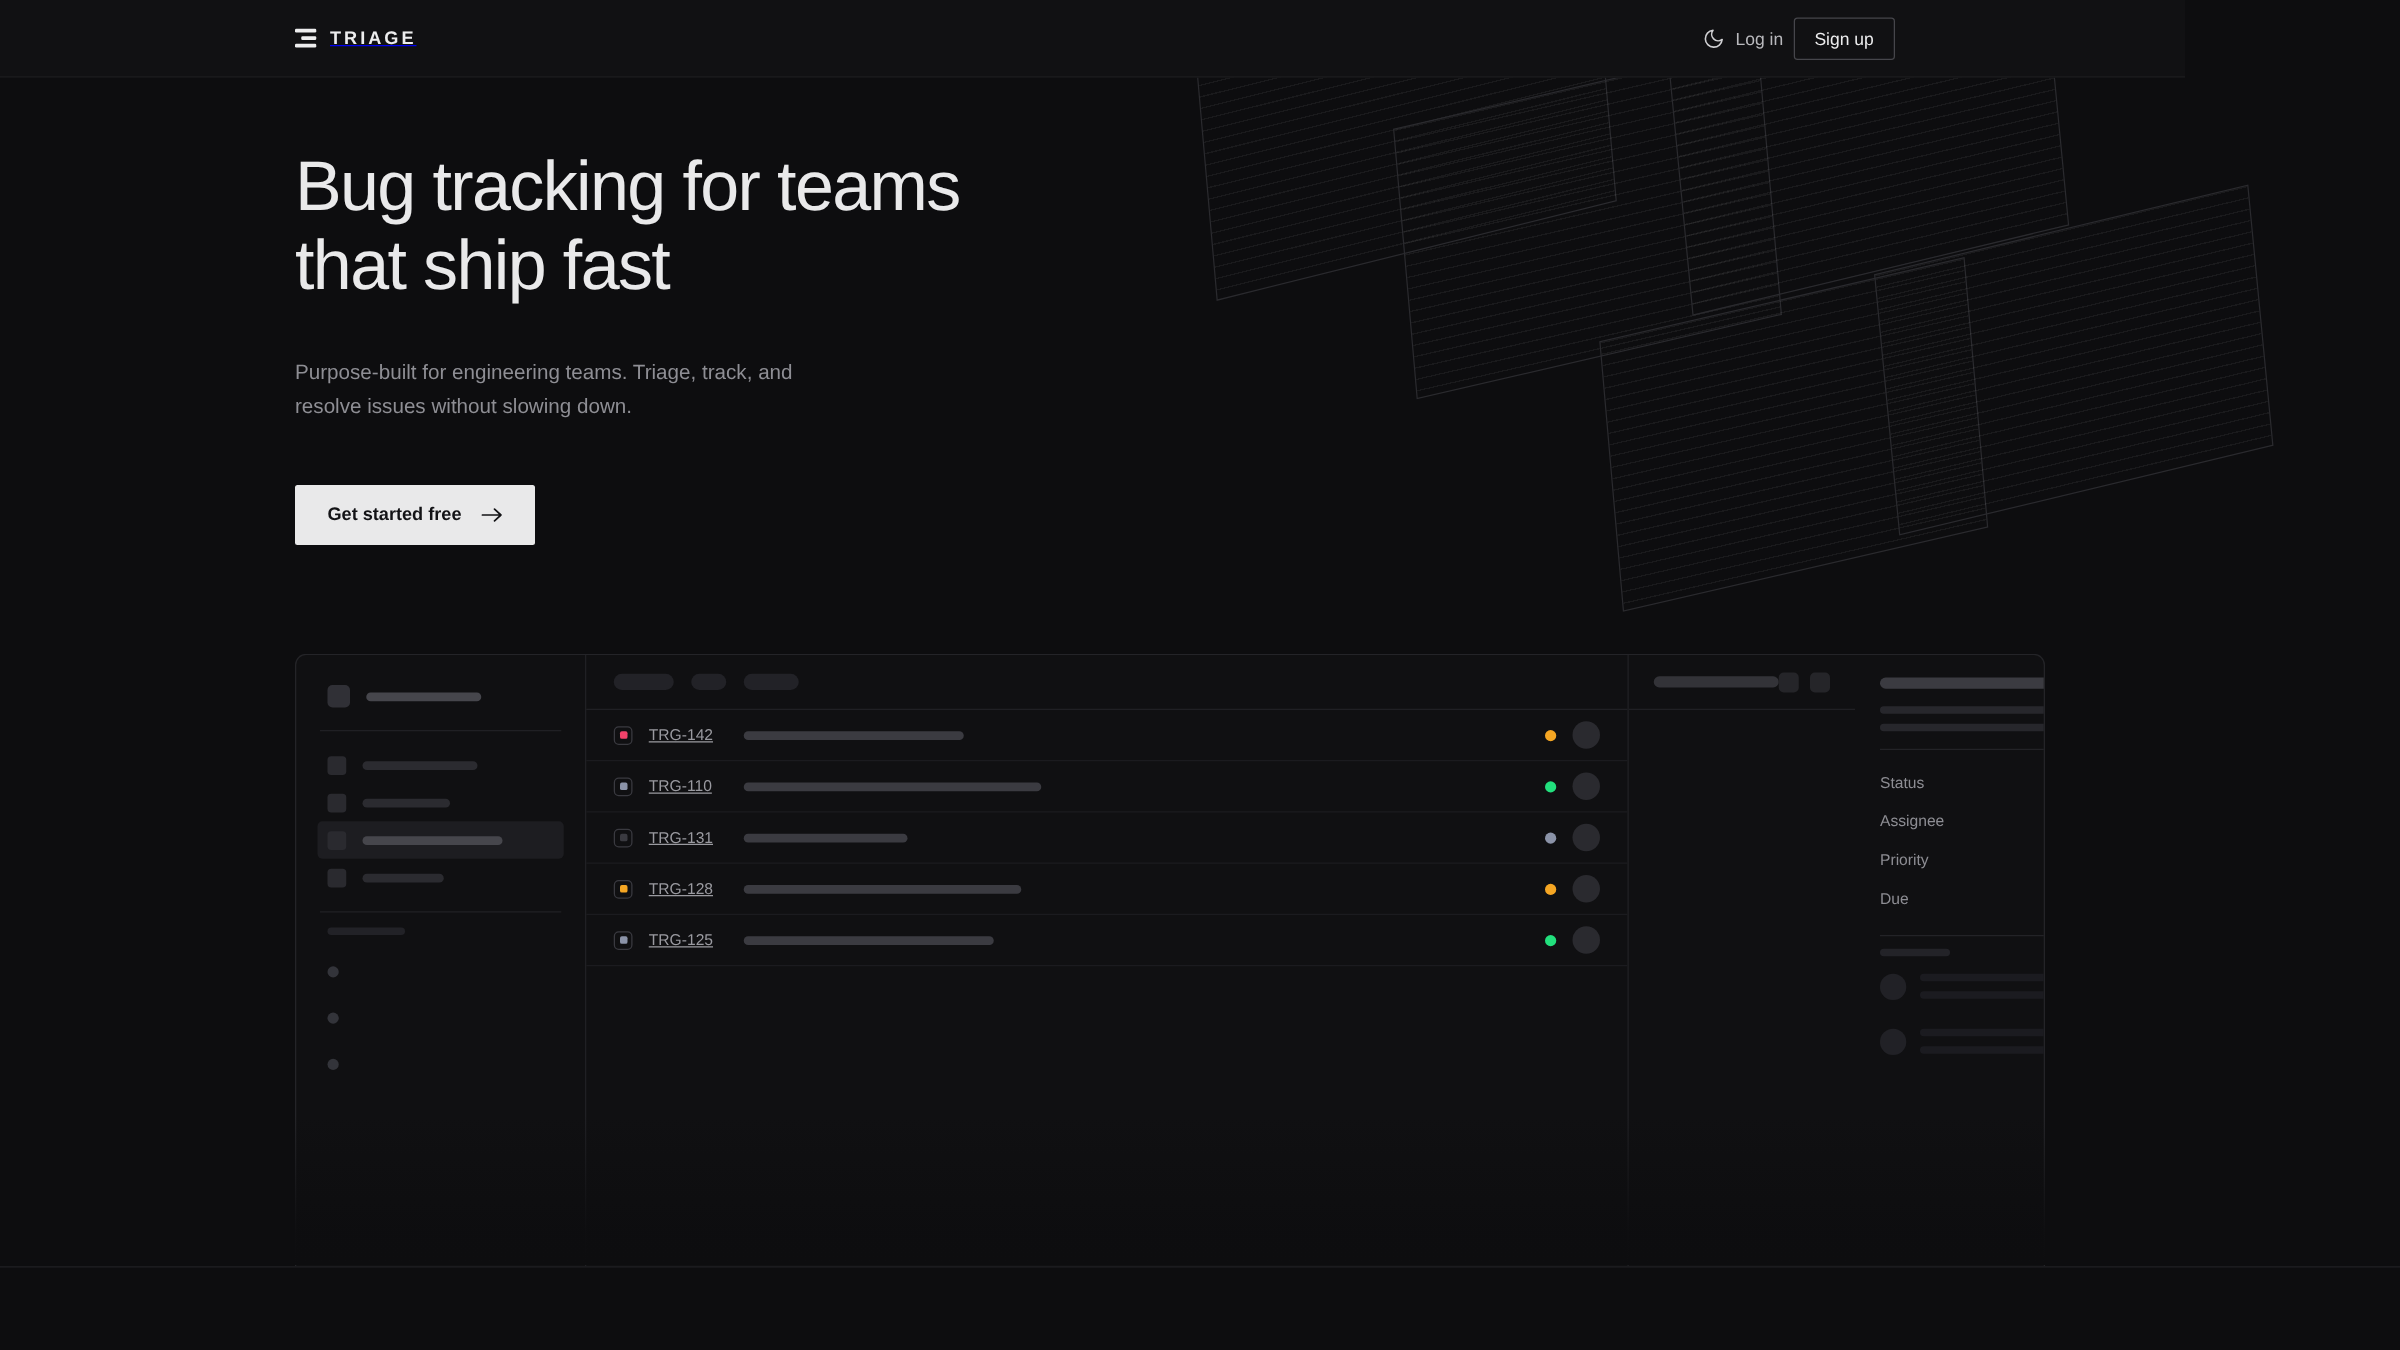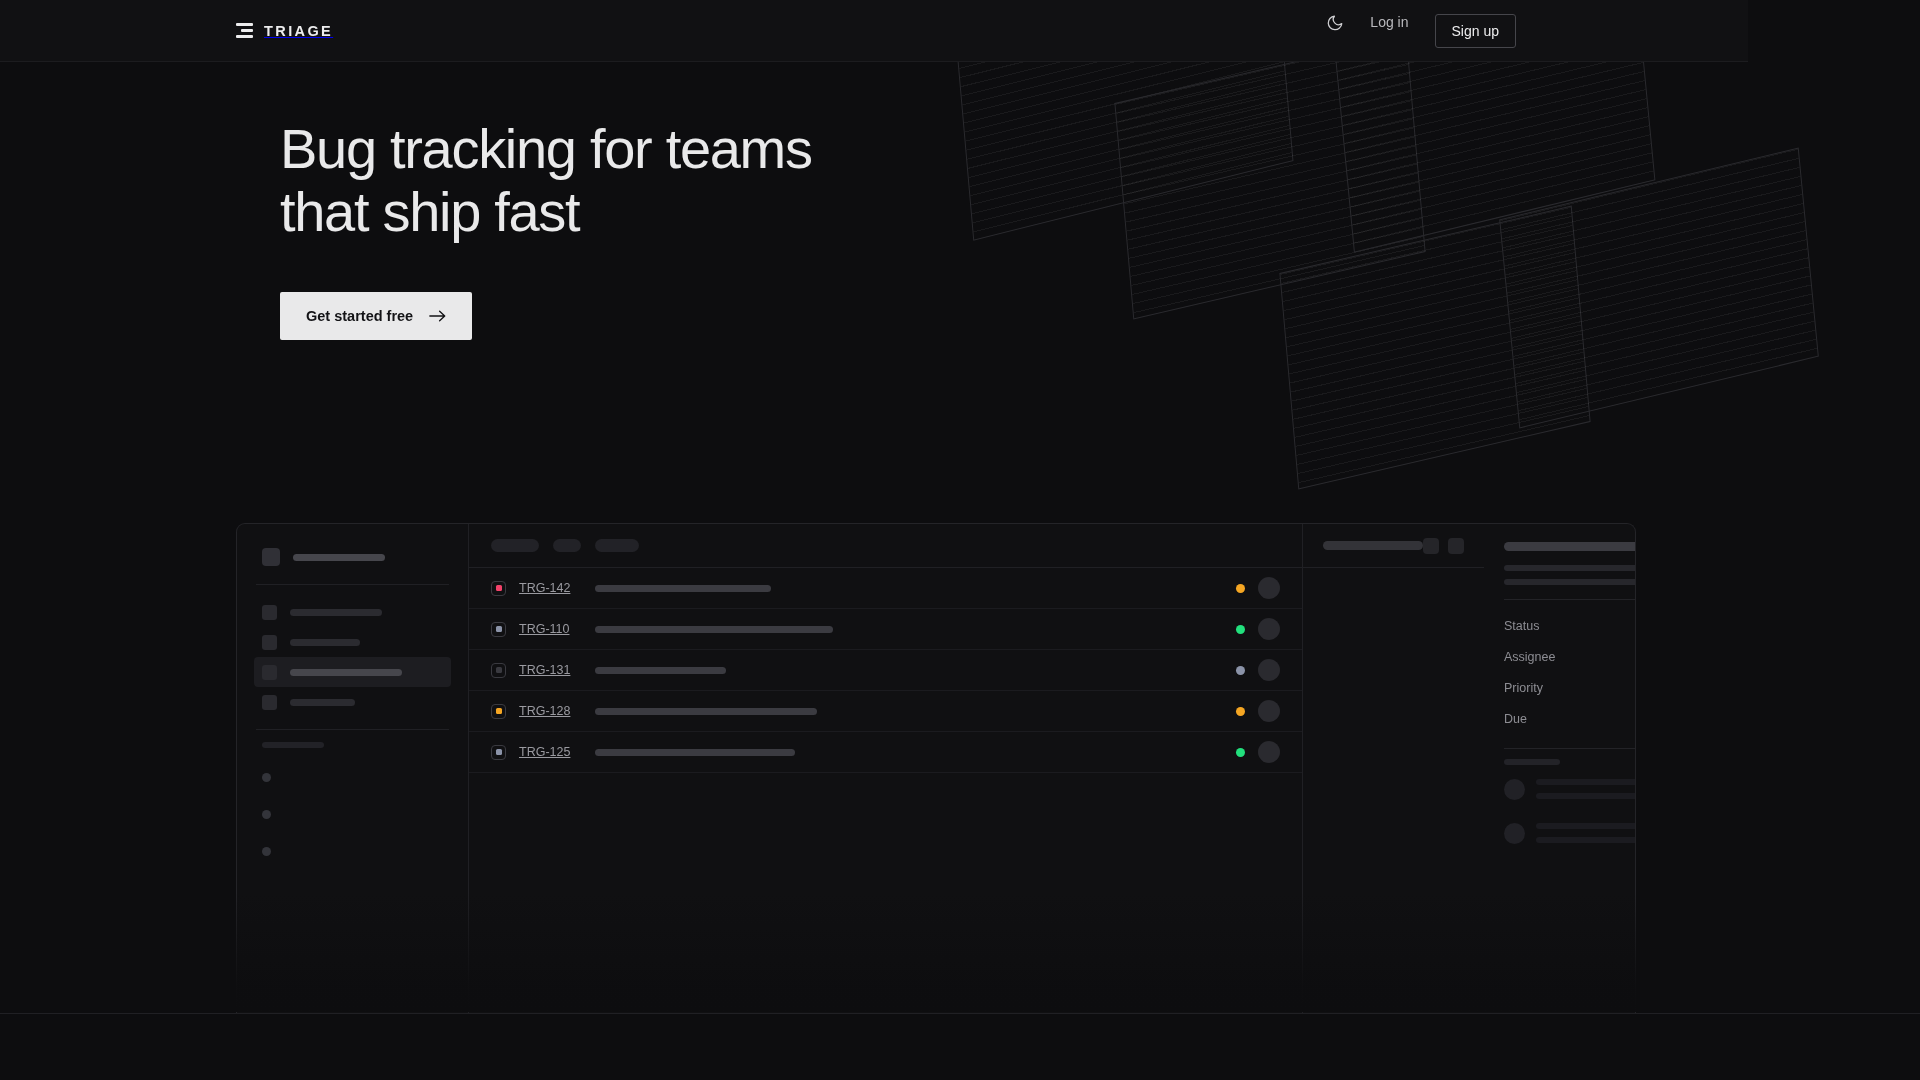--- a/index.html
+++ b/index.html
@@ -29,21 +29,21 @@
   .logo-mark i { display: block; height: 3px; background: #ededee; border-radius: 1px; }
   .logo-mark i:nth-child(1) { width: 17px; }
   .logo-mark i:nth-child(2) { width: 12px; margin-left: 5px; }
   .logo-mark i:nth-child(3) { width: 17px; }
   .brand-name {
     color: #ededee; font-size: 14.5px; font-weight: 700;
     letter-spacing: 2.4px;
   }
   .nav-right {
     position: absolute; right: 232px; top: 50%; transform: translateY(-50%);
-    display: flex; align-items: flex-start; gap: 26px;
+    display: flex; align-items: center; gap: 8px;
   }
   .moon-icon { width: 18px; height: 18px; display: block; color: #cfcfd2; }
   .login-link {
     color: #b9b9bd; font-size: 14px; text-decoration: none; white-space: nowrap;
   }
   .signup-btn {
     border: 1px solid #46464b; background: transparent;
     color: #ededee; font-size: 14px; font-family: inherit;
     padding: 8px 16px; border-radius: 3px; cursor: pointer; white-space: nowrap;
   }
@@ -61,21 +61,21 @@
       rgba(255,255,255,0) 9px
     );
   }
   .slab-a { width: 330px; height: 190px; left: 20px; top: -52px; transform: rotate(-14deg) skewX(-9deg); }
   .slab-b { width: 300px; height: 215px; left: 180px; top: 8px; transform: rotate(-13deg) skewX(-8deg); }
   .slab-c { width: 310px; height: 200px; left: 400px; top: -46px; transform: rotate(-13.5deg) skewX(-8deg); }
   .slab-d { width: 300px; height: 215px; left: 345px; top: 178px; transform: rotate(-13deg) skewX(-8deg); }
   .slab-e { width: 308px; height: 208px; left: 565px; top: 122px; transform: rotate(-13.5deg) skewX(-8deg); }
 
   
-  .hero { position: absolute; left: 236px; top: 118px; z-index: 5; margin-left: 44px; }
+  .hero { position: absolute; left: 236px; top: 118px; z-index: 5; }
   .hero-title {
     color: #e9e9ea; font-size: 56px; font-weight: 400;
     line-height: 1.12; letter-spacing: -1.3px; white-space: pre-line;
   }
   .hero-sub {
     margin-top: 42px; color: #8e8e94; font-size: 16.5px;
     line-height: 1.62; white-space: pre-line;
   }
   .cta {
     margin-top: 49px; display: inline-flex; align-items: center; gap: 16px;
@@ -194,20 +194,22 @@
     <div class="slab slab-a"></div>
     <div class="slab slab-b"></div>
     <div class="slab slab-c"></div>
     <div class="slab slab-d"></div>
     <div class="slab slab-e"></div>
   </div>
 
   <div class="hero">
     <h1 class="hero-title">Bug tracking for teams
 that ship fast</h1>
+    <p class="hero-sub">Purpose-built for engineering teams. Triage, track, and
+resolve issues without slowing down.</p>
     <button class="cta">
       <span>Get started free</span>
       <span>
         <svg class="cta-arrow" viewBox="0 0 20 14" fill="none" stroke="#131316" stroke-width="1.6" stroke-linecap="round" stroke-linejoin="round">
             <path d="M1 7h17M12.5 1.5 18.5 7l-6 5.5"></path>
           </svg>
       </span>
     </button>
   </div>
 

